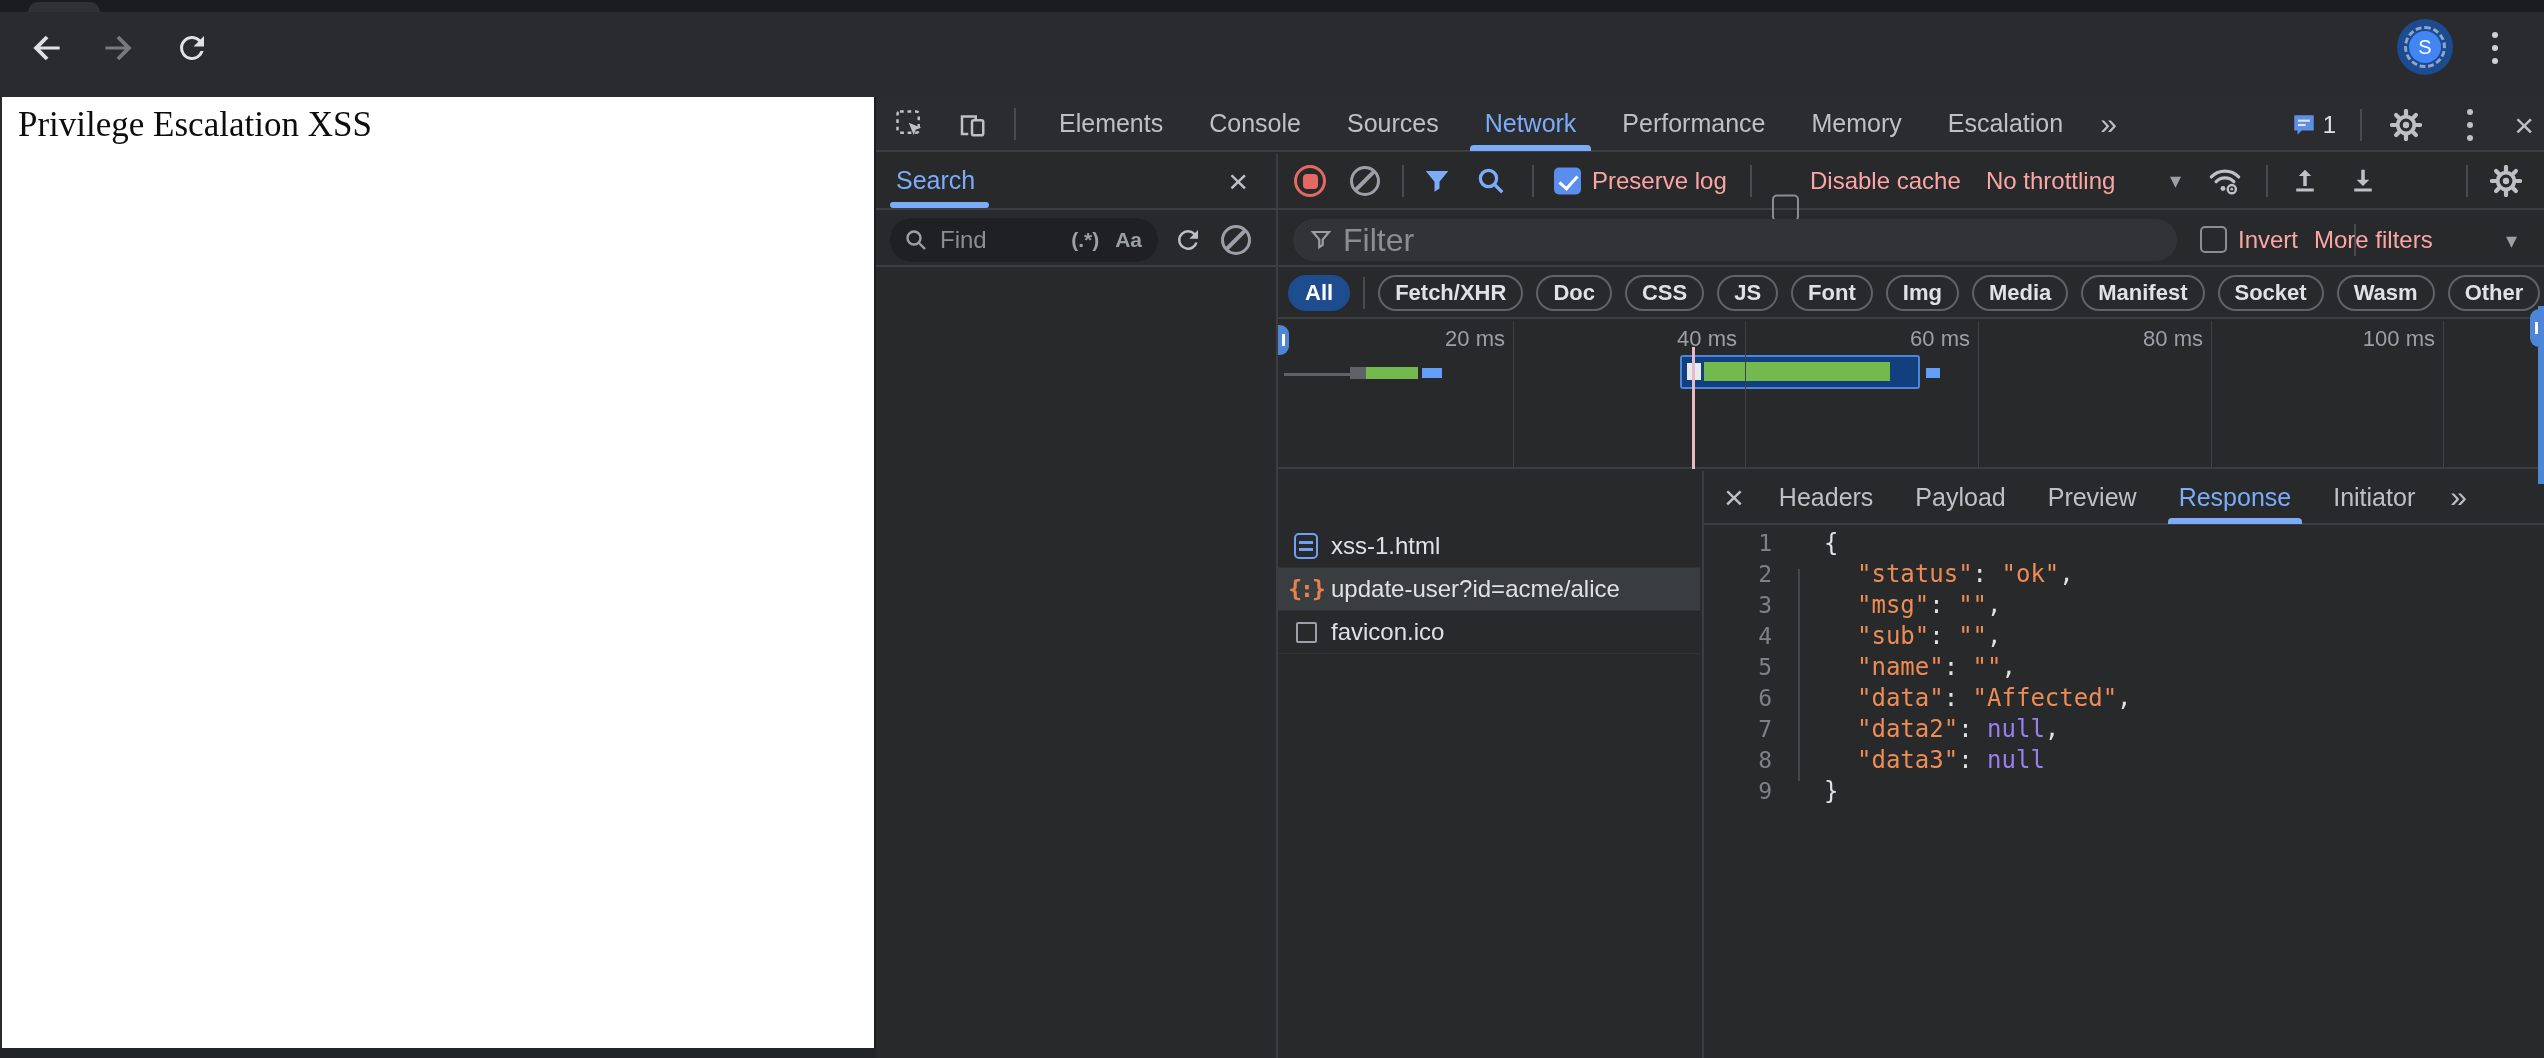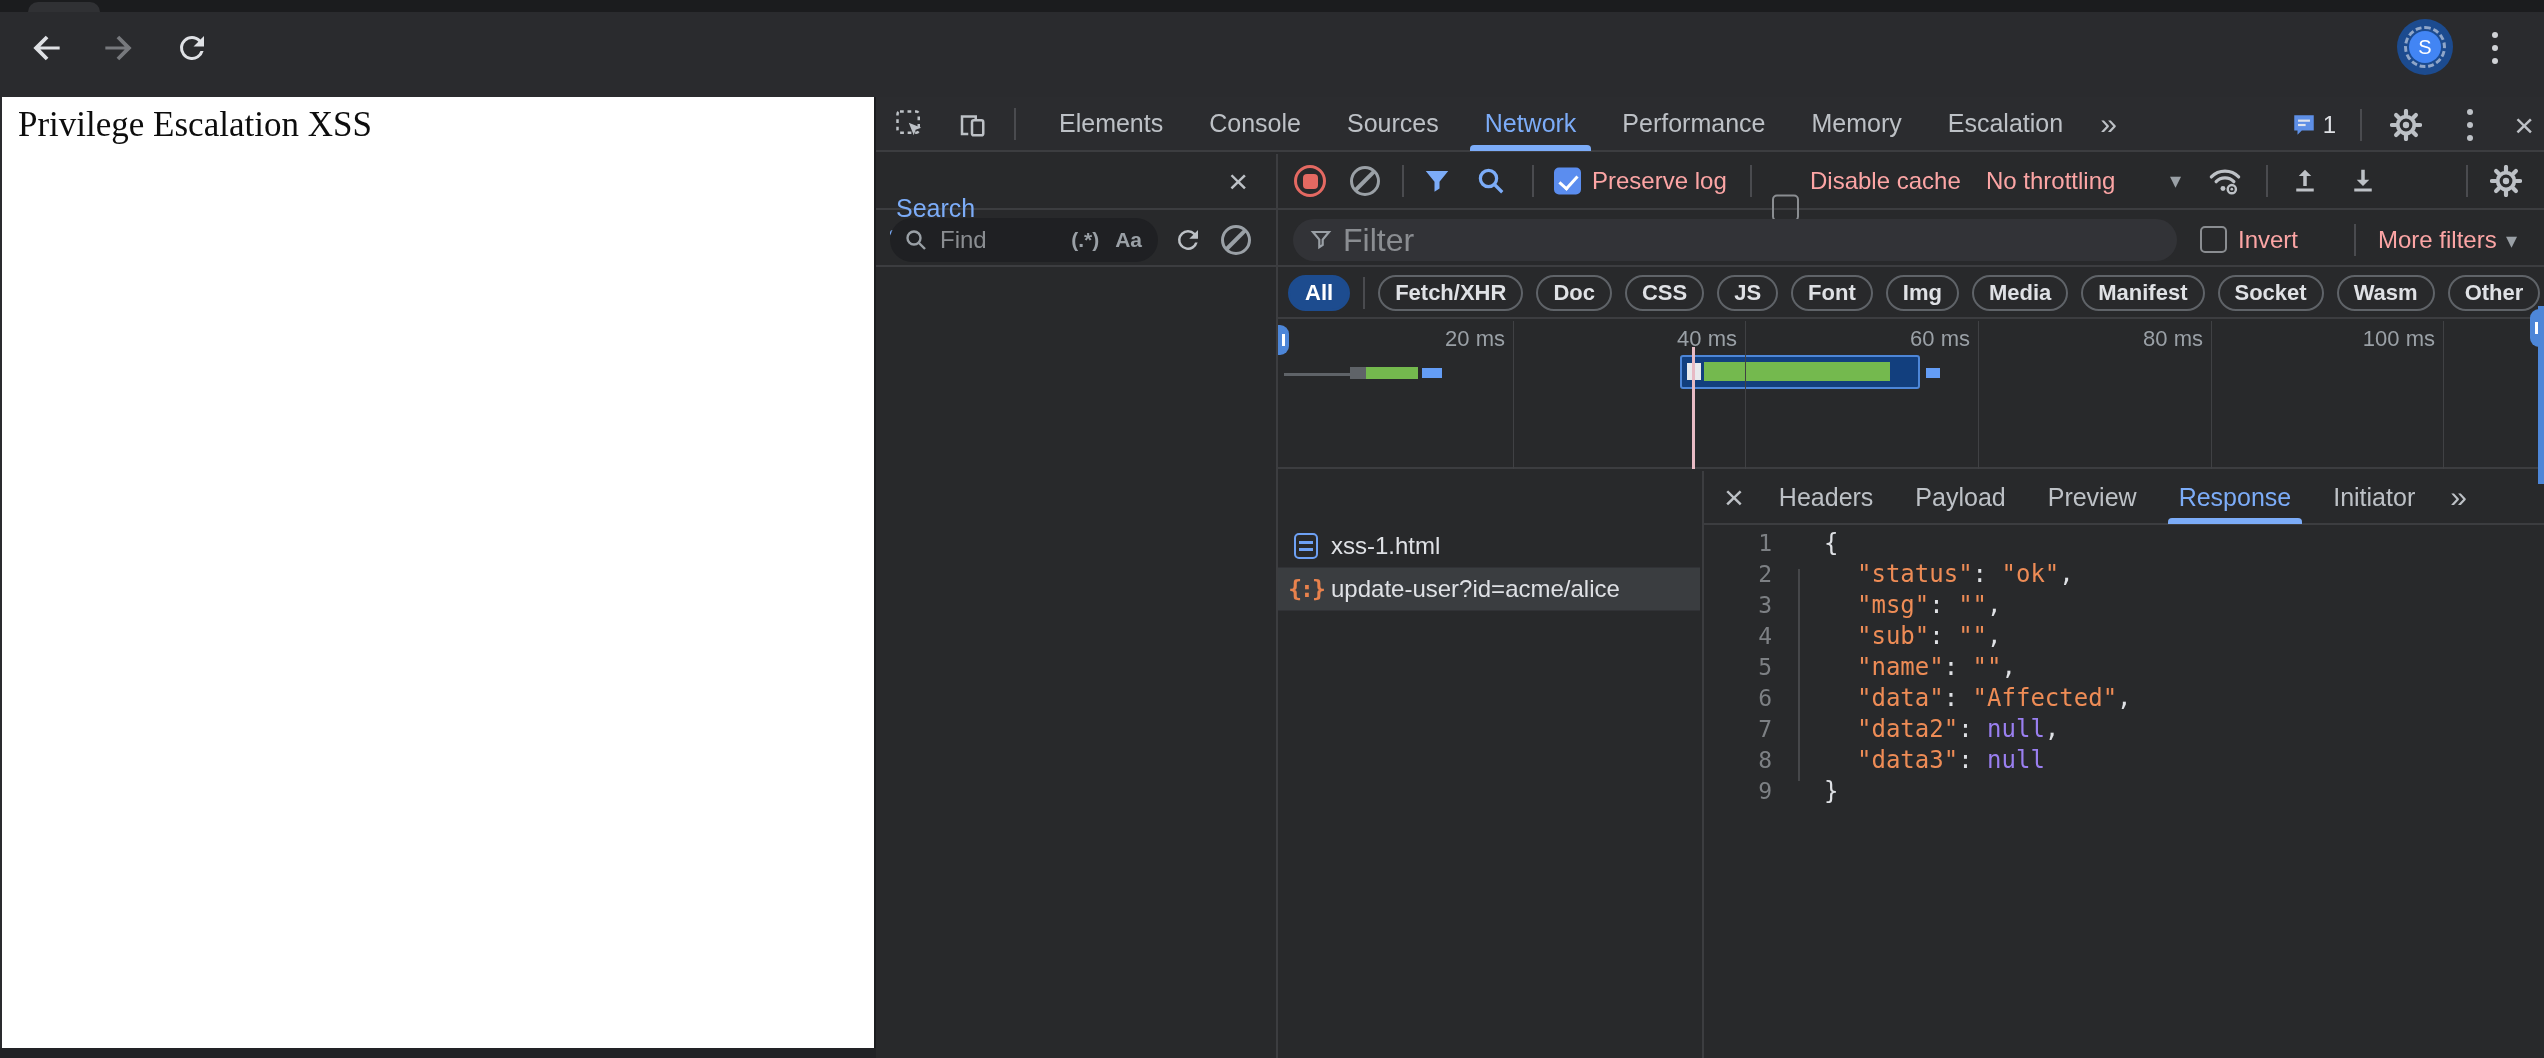--- a/index.html
+++ b/index.html
@@ -37,21 +37,21 @@
   .dt-tab.active { color:#7cacf8; }
   .dt-tab.active::after { content:''; position:absolute; left:8px; right:8px; bottom:0; height:6px; background:#7cacf8; border-radius:4px 4px 0 0; }
   .more-chevrons { font-size:30px; color:#bdc1c6; padding:0 14px; }
   #dt-right { position:absolute; right:10px; top:0; height:55px; display:flex; align-items:center; gap:24px; }
   #issues { display:flex; align-items:center; gap:5px; font-size:24px; color:#dfe1e5; }
   .xclose { font-size:34px; color:#bdc1c6; line-height:34px; }
 
   
   #search-pane { position:absolute; left:0; top:57px; width:402px; height:904px; border-right:2px solid #3c3d40; }
   #search-head { position:absolute; left:0; top:0; width:400px; height:56px; border-bottom:2px solid #3c3d40; }
-  #search-title { position:absolute; left:20px; top:12px; font-size:25px; color:#7cacf8;margin-top:28px; }
+  #search-title { position:absolute; left:20px; top:12px; font-size:25px; color:#7cacf8; }
   #search-title::after { content:''; position:absolute; left:-6px; right:-14px; bottom:-13px; height:6px; background:#7cacf8; border-radius:4px; }
   #search-close { position:absolute; right:28px; top:10px; }
   #find-row { position:absolute; left:0; top:58px; width:400px; height:55px; border-bottom:2px solid #3c3d40; }
   #find-pill { position:absolute; left:14px; top:6px; width:268px; height:44px; border-radius:22px; background:#1f2023; display:flex; align-items:center; }
   #find-pill .ph { color:#8a8d91; font-size:24px; margin-left:12px; flex:1; }
   #find-pill .mini { color:#9aa0a6; font-size:21px; font-weight:700; margin-right:16px; }
   .toolbtn { display:flex; align-items:center; justify-content:center; width:40px; height:40px; }
 
   
   #net-pane { position:absolute; left:402px; top:57px; width:1266px; height:904px; }
@@ -328,21 +328,21 @@
     <div id="filter-row">
       <div id="filter-pill">
         <svg width="24" height="24" viewBox="0 0 24 24" style="margin-left:16px;">
             <path d="M4 4h16l-6.3 7.6V17l-3.4 2.2v-7.6z" fill="none" stroke="#9aa0a6" stroke-width="2.2"></path>
           </svg>
         <span class="ph">Filter</span>
       </div>
       <div class="abs cb" style="left:922px; top:14px;"></div>
       <div class="abs lbl" style="left:960px; top:14px;">Invert</div>
       <div class="abs vsep" style="left:1076px; top:12px;"></div>
-      <div class="abs lbl" style="left:1100px; top:14px;">More filters</div>
+      <div class="abs lbl" style="left:1036px; top:14px;">More filters</div>
       <div class="abs caret" style="left:1228px; top:16px;">▾</div>
     </div>
 
     <div id="chips-row">
         <div class="chip active">All</div>
         <div class="chipsep"></div>
         <div class="chip">Fetch/XHR</div>
         <div class="chip">Doc</div>
         <div class="chip">CSS</div>
         <div class="chip">JS</div>
@@ -395,20 +395,26 @@
             <div class="icon-doc"></div>
           </div>
           <span class="nm">xss-1.html</span>
         </div>
         <div class="req-row selected">
           <div class="ric">
             <span class="icon-fetch">{:}</span>
           </div>
           <span class="nm">update-user?id=acme/alice</span>
         </div>
+        <div class="req-row">
+          <div class="ric">
+            <div class="icon-square"></div>
+          </div>
+          <span class="nm">favicon.ico</span>
+        </div>
       </div>
 
     <div id="details">
       <div id="detail-tabs">
         <div id="detail-close" class="xclose">×</div>
 
       <div class="d-tab">Headers</div>
           <div class="d-tab">Payload</div>
           <div class="d-tab">Preview</div>
           <div class="d-tab active">Response</div>

